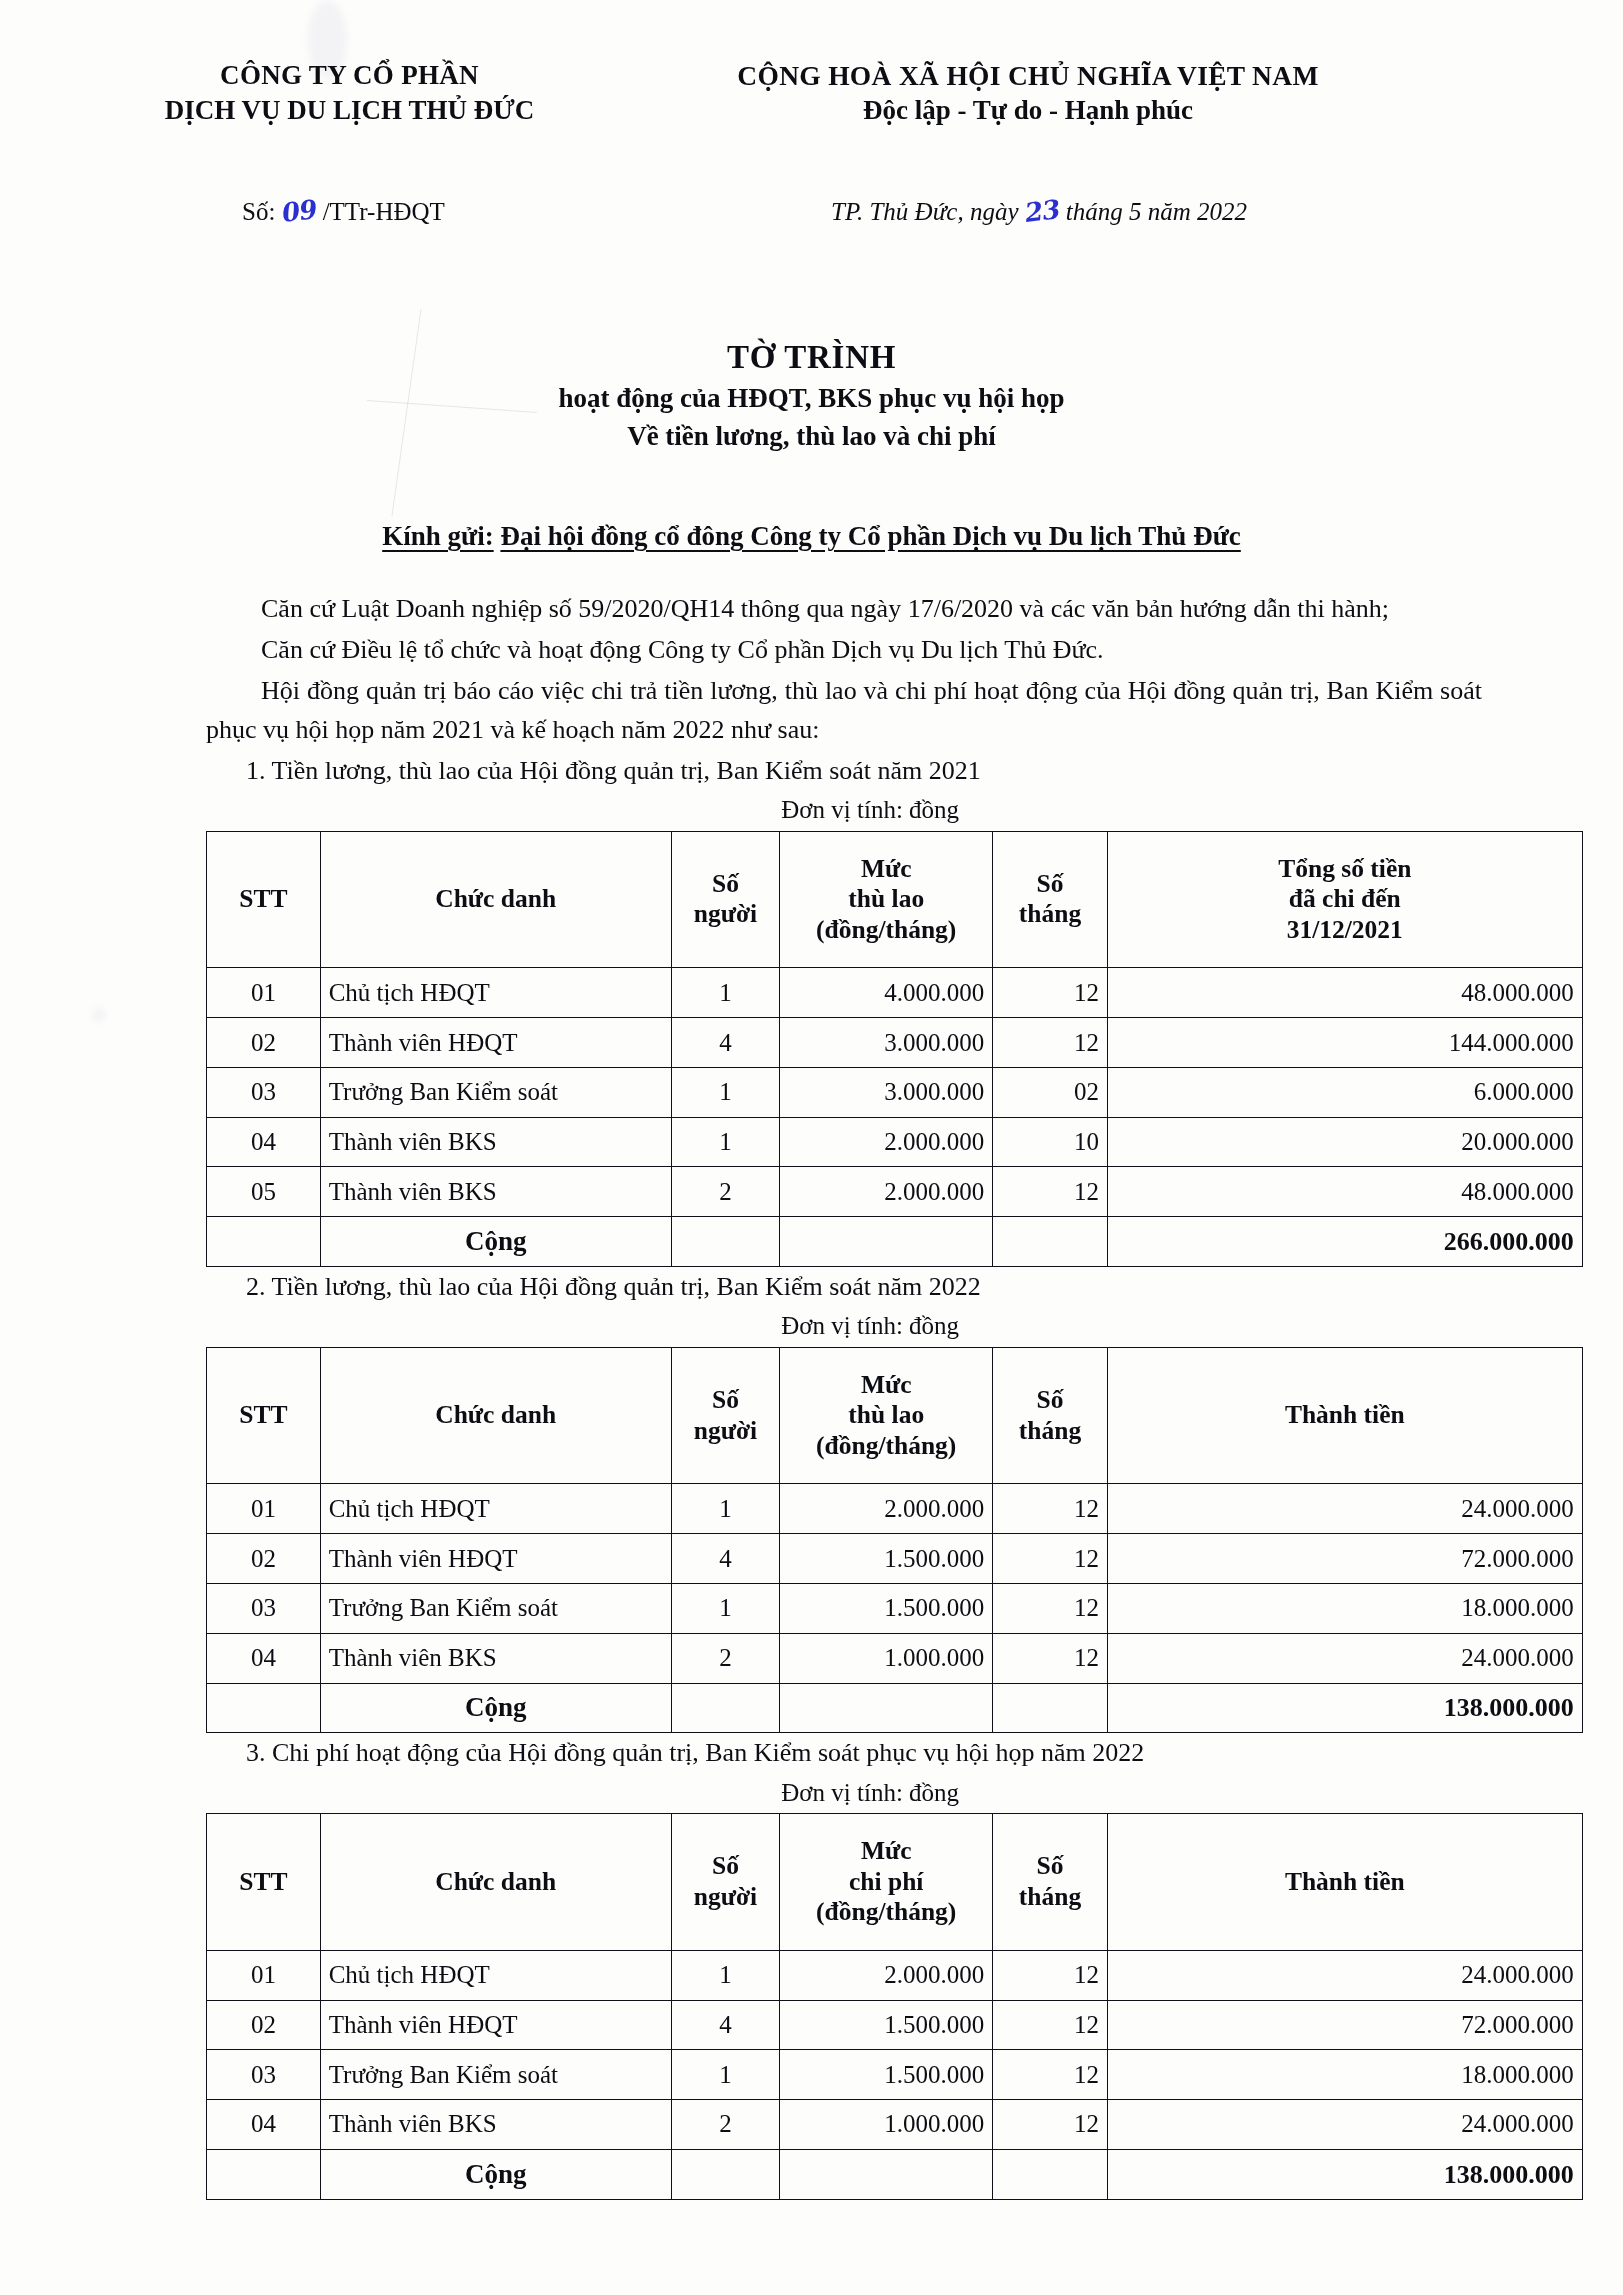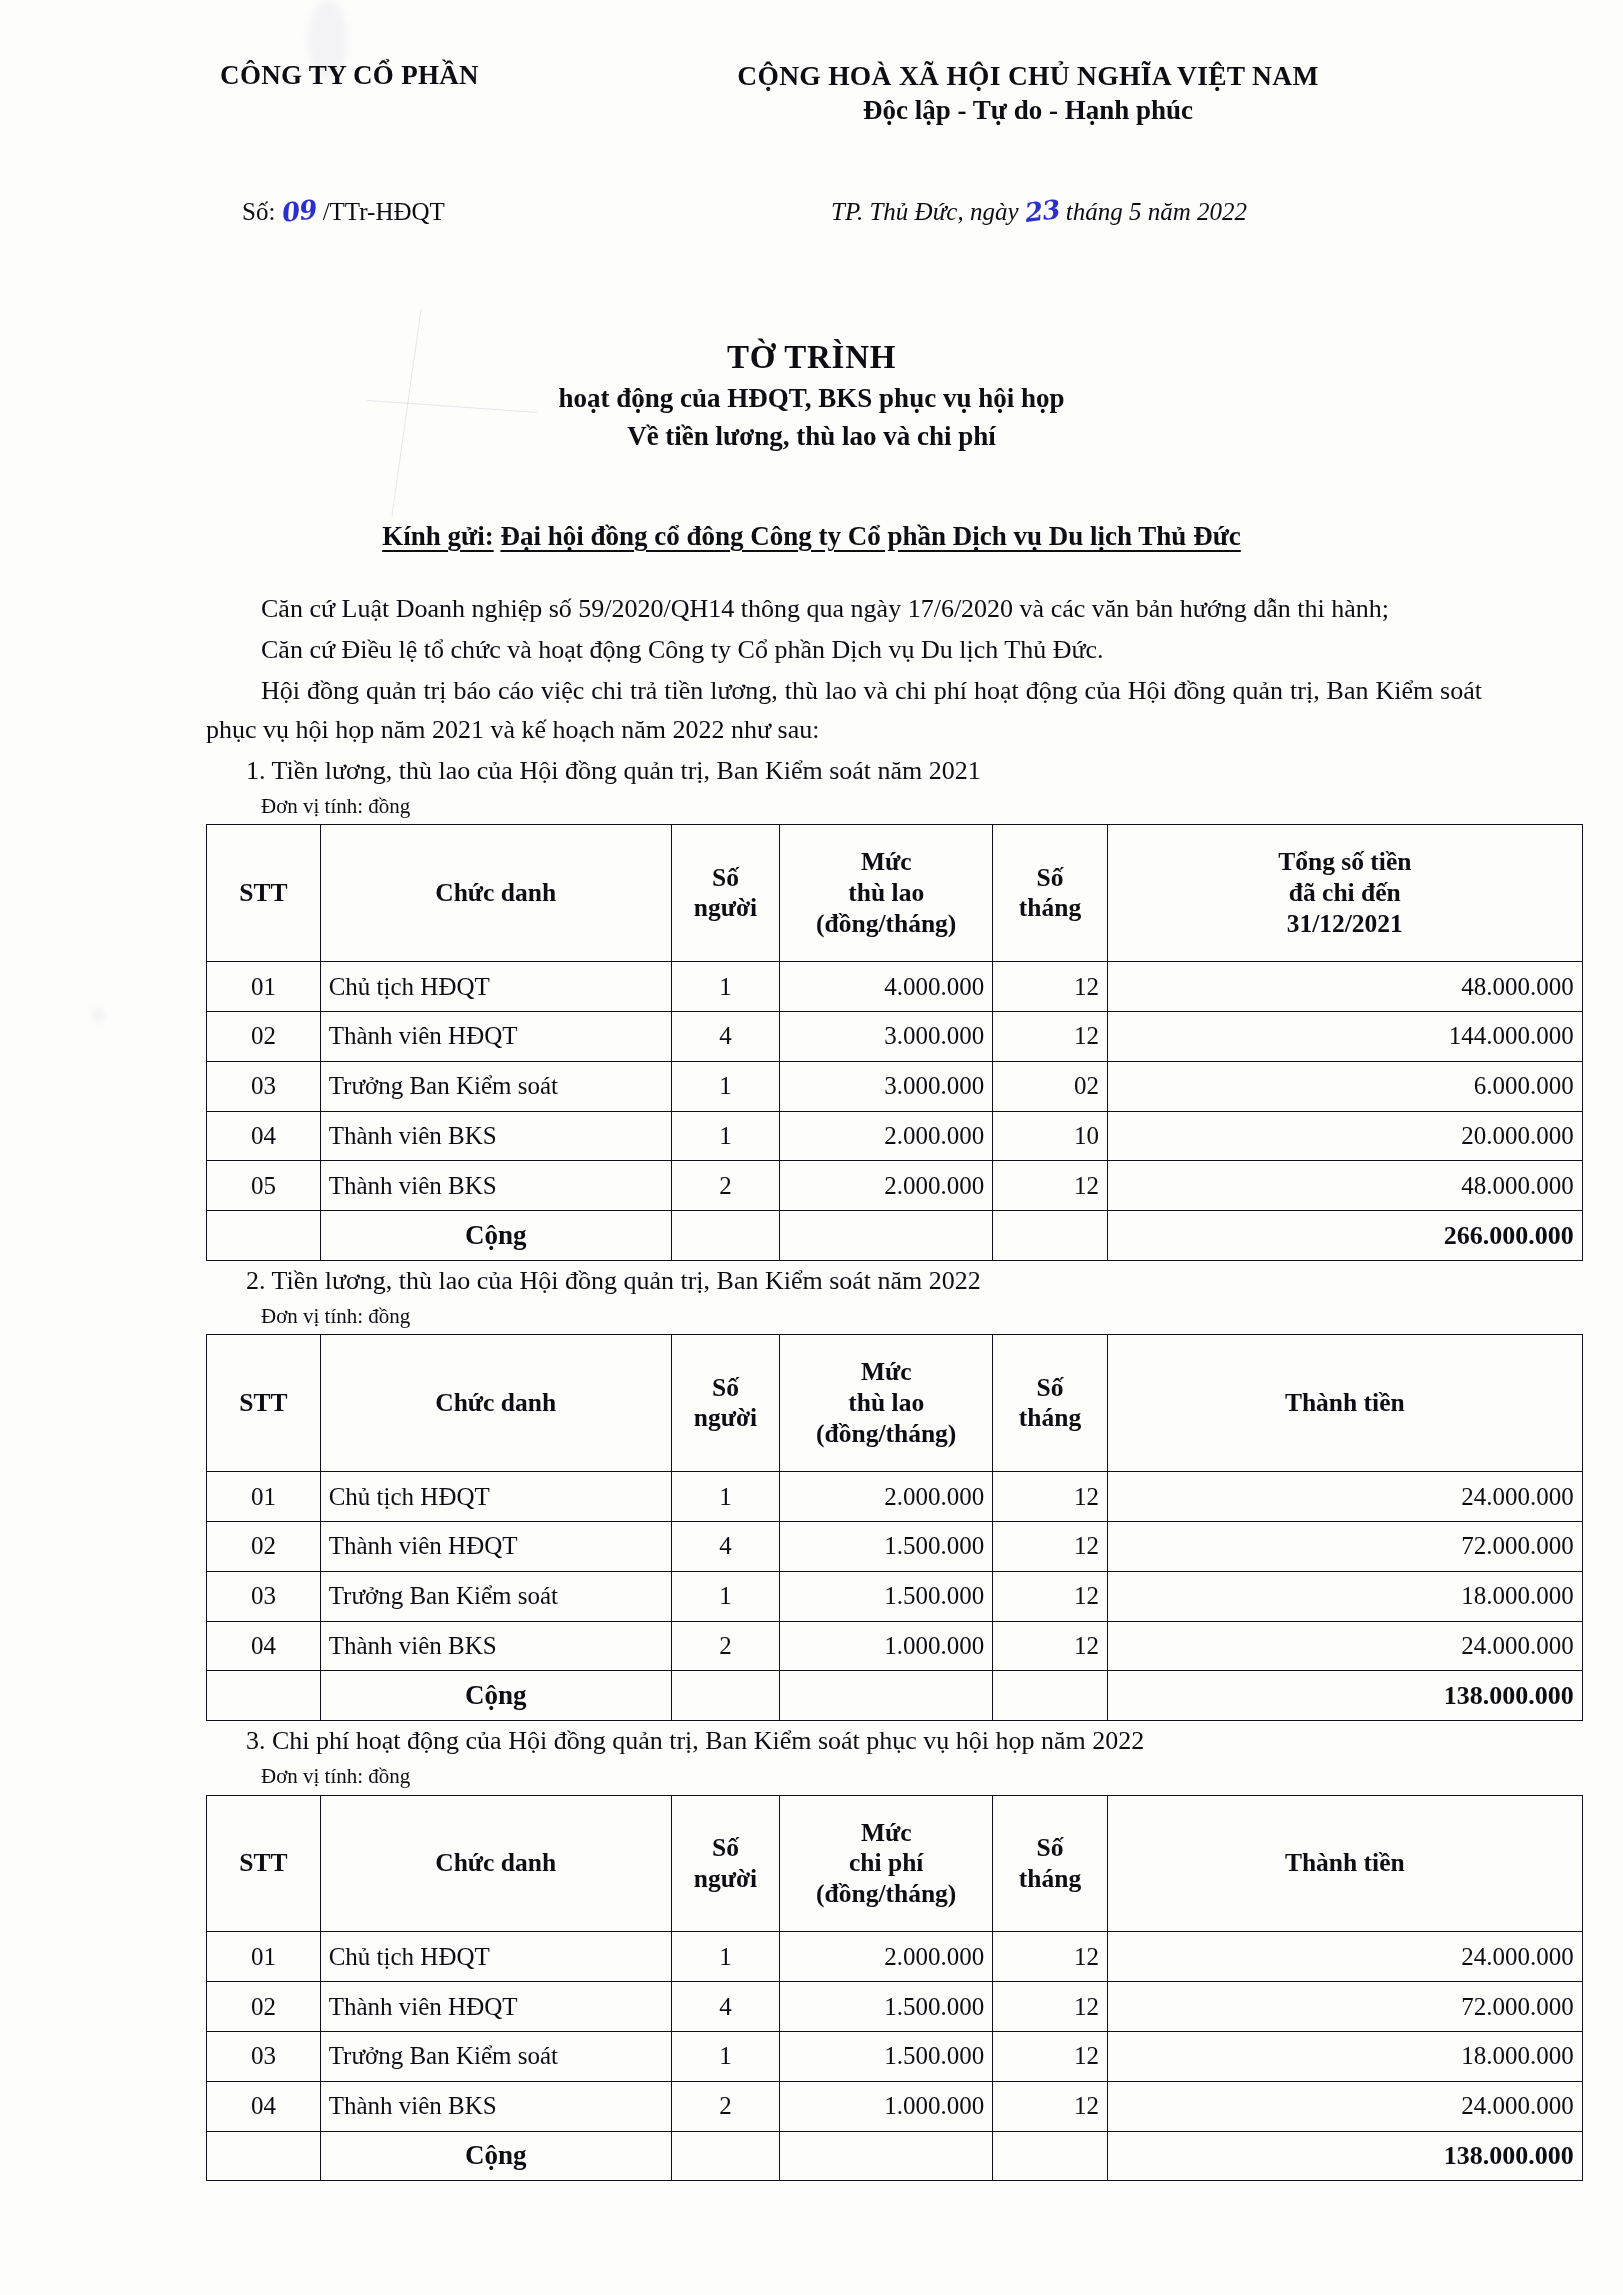--- a/index.html
+++ b/index.html
@@ -151,22 +151,22 @@
   }
   .body-text p.noindent { text-indent: 0; margin-left: 40px; }
 
   .sec-head {
     font-size: 26px;
     line-height: 1.5;
     margin: 6.5px 0 0 0;
     text-indent: 0;
   }
   .unit-line {
-    font-size: 21px;
-    text-align: left;
+    font-size: 25px;
+    text-align: center;
     margin: 2.6px 0 3.9px 0;
     text-indent: 0;
     padding-right: 2.6px;
   }
 
   
   table.doc-table {
     border-collapse: collapse;
     width: 1282px;
     margin: 0 0 0 0;
@@ -211,20 +211,23 @@
 <div class="page">
 
   <div class="scan-smudge" style="left:308px;top:0px;width:39px;height:79px;"></div>
   <div class="scan-line" style="left:406px;top:308px;width:1.3px;height:209px;transform:rotate(8deg);"></div>
   <div class="scan-line" style="left:367px;top:406px;width:170px;height:1.3px;transform:rotate(4deg);"></div>
   <div class="scan-smudge" style="left:92px;top:1008px;width:14.4px;height:14.4px;"></div>
 
   <div class="header">
     <div class="hdr-left">
       <div class="hdr-line1">CÔNG TY CỔ PHẦN</div>
+      <div class="hdr-line2">
+        <span class="hdr-underline-wrap">DỊCH VỤ DU LỊCH THỦ ĐỨC</span>
+      </div>
     </div>
     <div class="hdr-right">
       <div class="hdr-line1">CỘNG HOÀ XÃ HỘI CHỦ NGHĨA VIỆT NAM</div>
       <div class="hdr-line2">
         <span class="hdr-underline-wrap">Độc lập - Tự do - Hạnh phúc</span>
       </div>
     </div>
   </div>
 
   <div class="meta-row">

